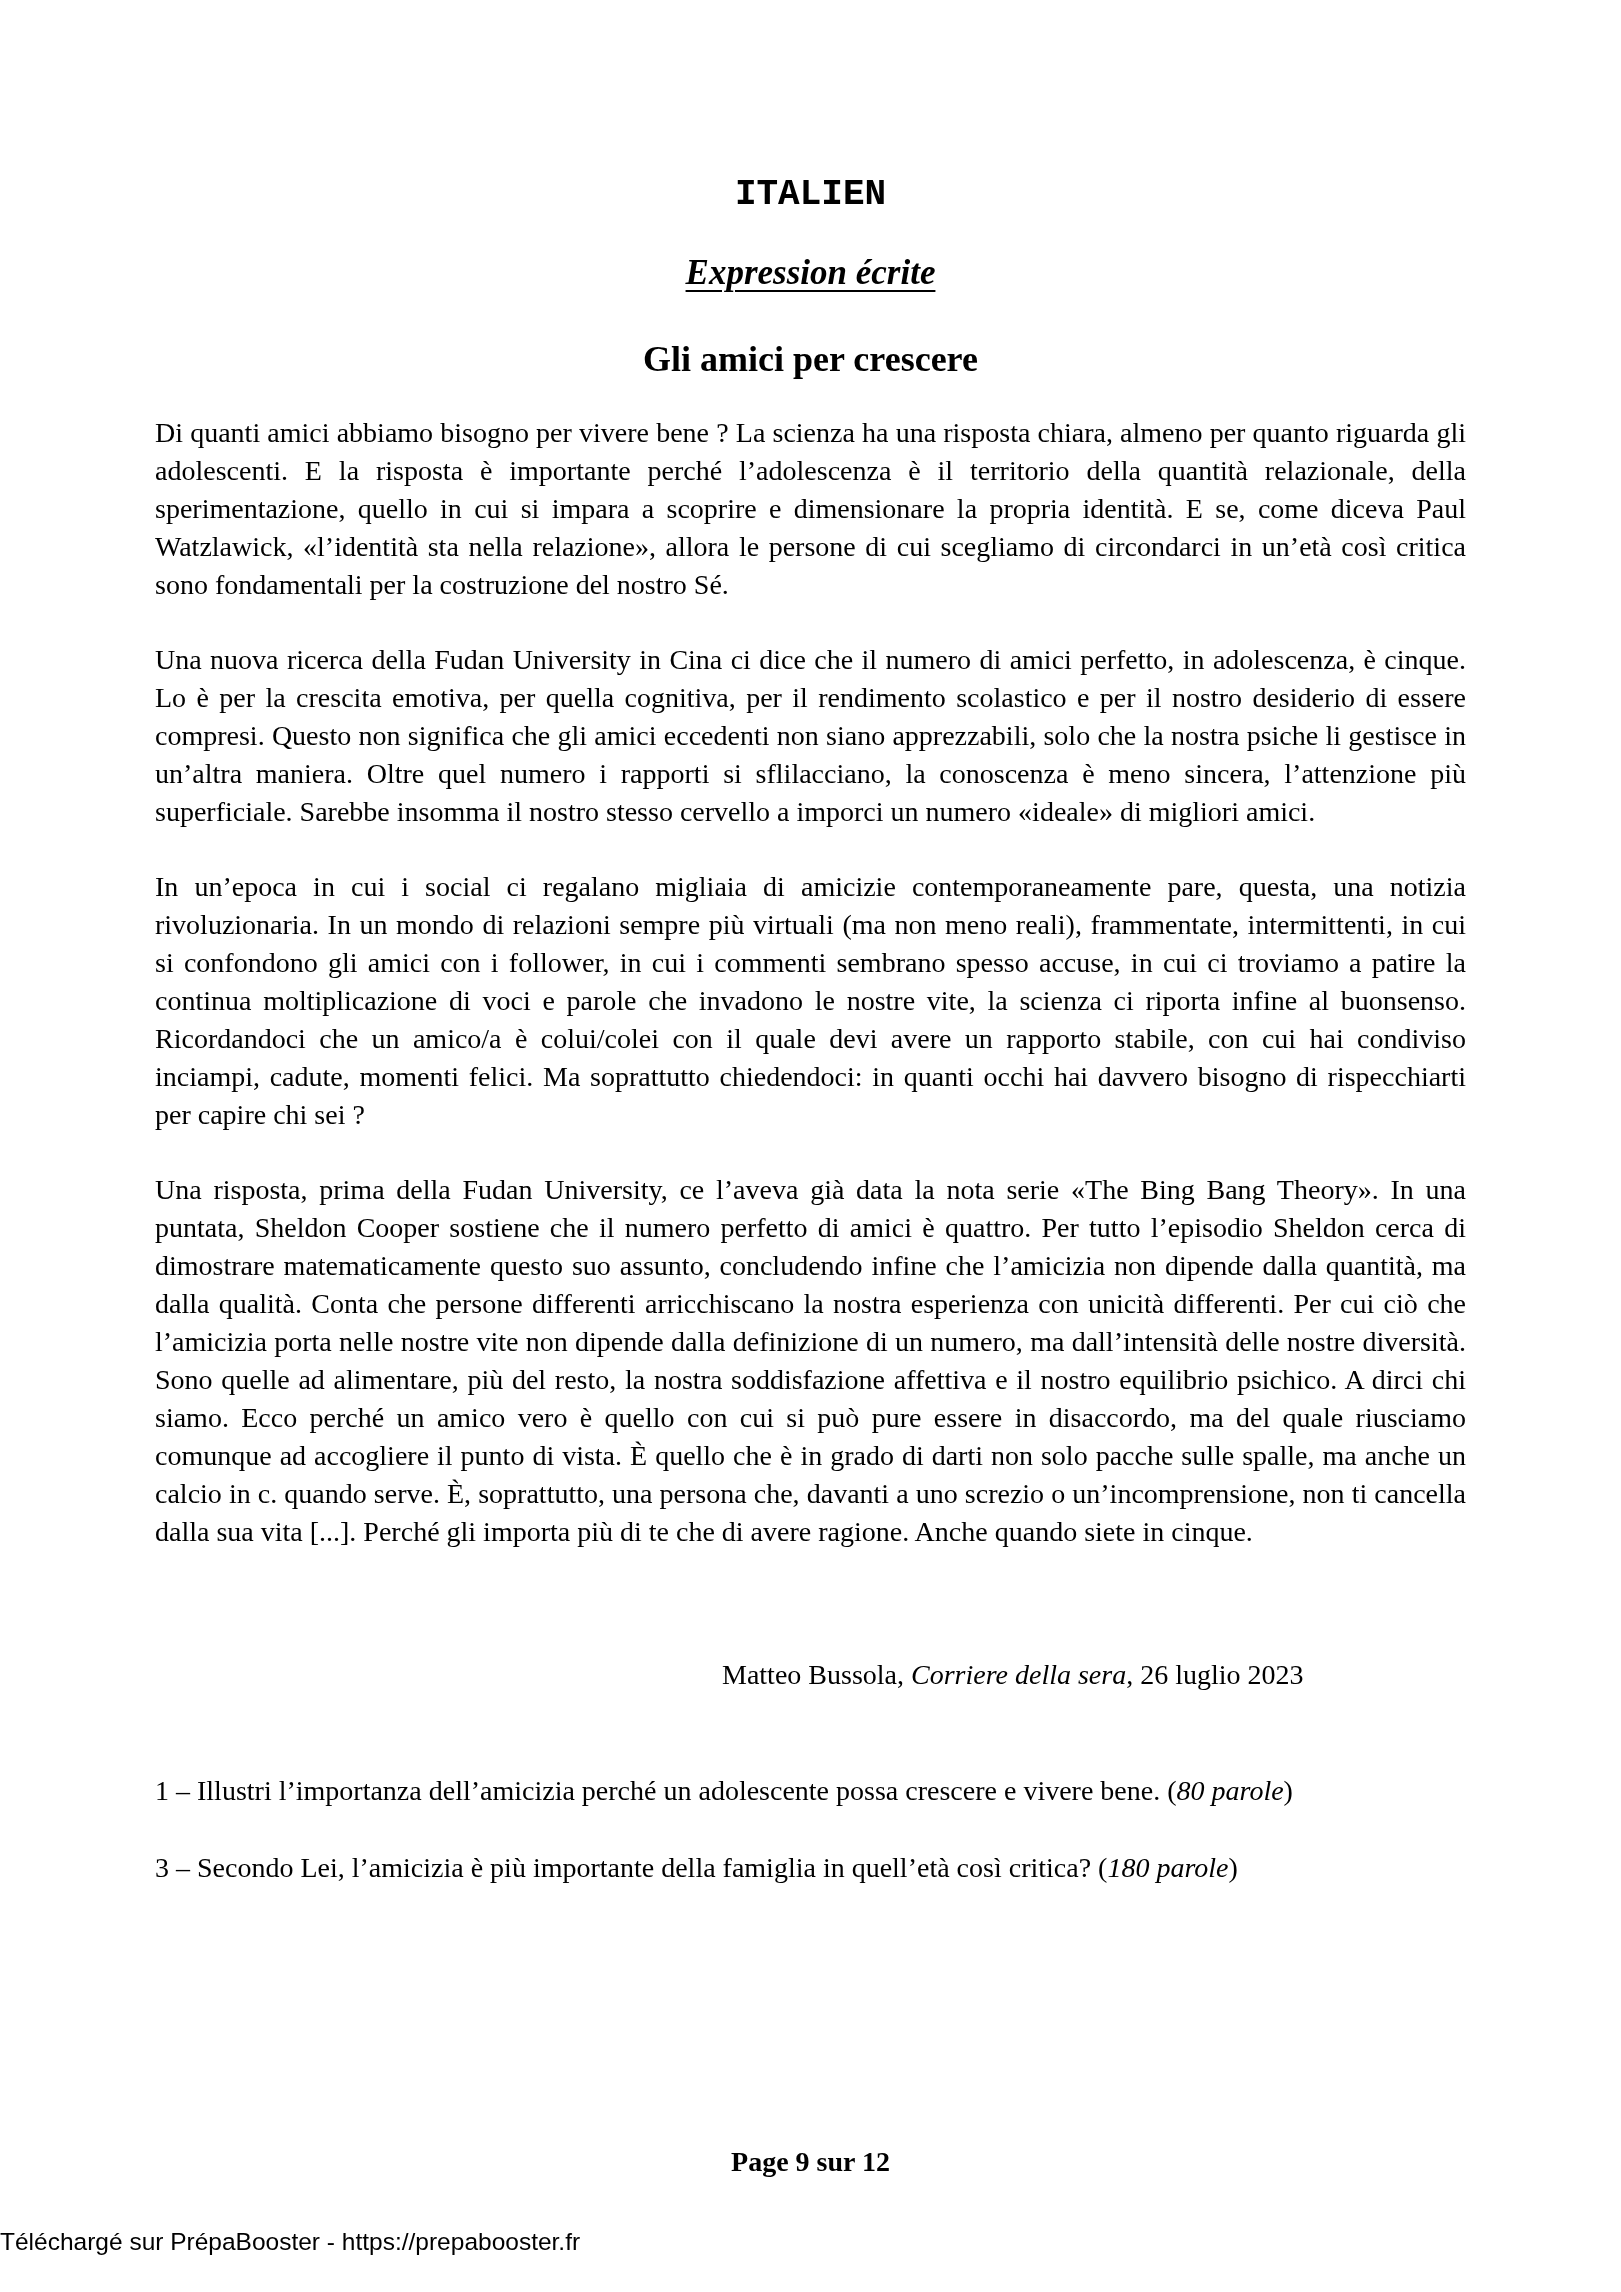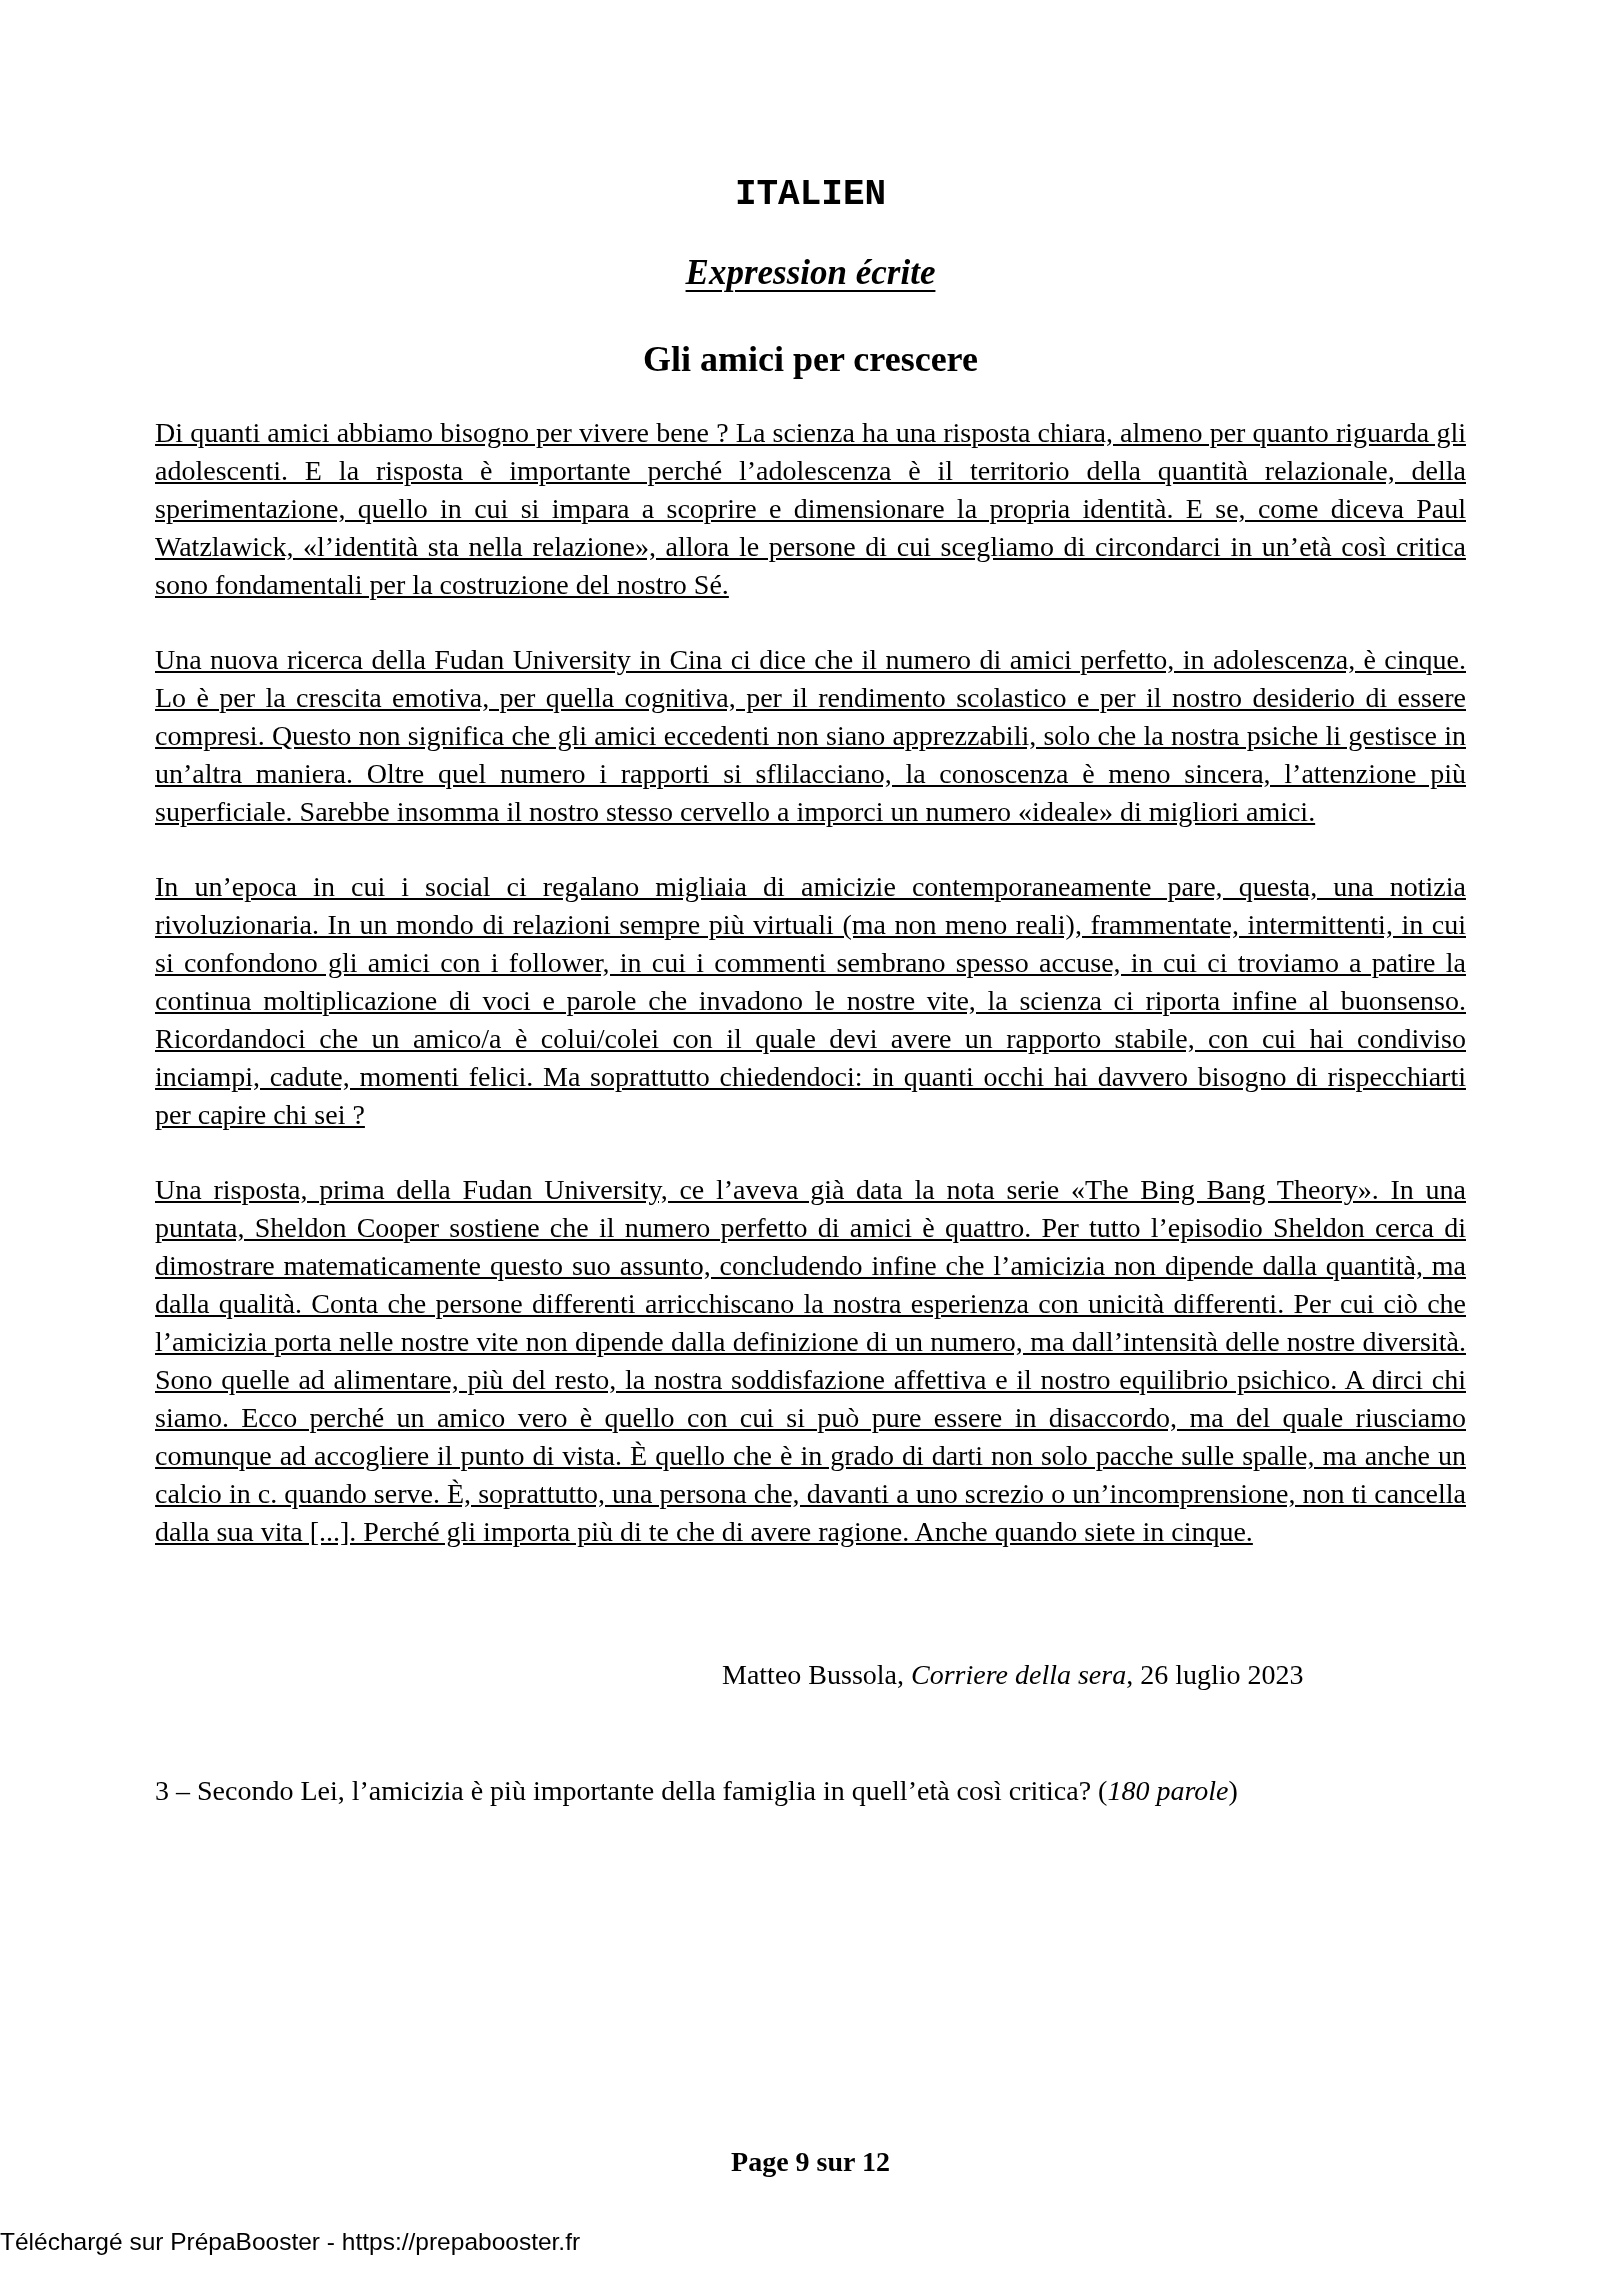--- a/index.html
+++ b/index.html
@@ -46,21 +46,20 @@
       position: absolute;
       top: 414px;
       left: 155px;
       width: 1311px;
       font-size: 28px;
       line-height: 38px;
     }
     .body-text p {
       margin: 0 0 37px 0;
       text-align: justify;
-      text-decoration: underline;
     }
     .citation {
       position: absolute;
       top: 1659px;
       left: 722px;
       font-size: 28px;
       white-space: nowrap;
     }
     .citation i { font-style: italic; }
     .questions {
@@ -106,19 +105,22 @@
   <p>In un’epoca in cui i social ci regalano migliaia di amicizie contemporaneamente pare, questa, una notizia rivoluzionaria. In un mondo di relazioni sempre più virtuali (ma non meno reali), frammentate, intermittenti, in cui si confondono gli amici con i follower, in cui i commenti sembrano spesso accuse, in cui ci troviamo a patire la continua moltiplicazione di voci e parole che invadono le nostre vite, la scienza ci riporta infine al buonsenso.  Ricordandoci che un amico/a è colui/colei con il quale devi avere un rapporto stabile, con cui hai condiviso inciampi, cadute, momenti felici. Ma soprattutto chiedendoci: in quanti occhi hai davvero bisogno di rispecchiarti per capire chi sei ?</p>
   <p>Una risposta, prima della Fudan University, ce l’aveva già data la nota serie «The Bing Bang Theory». In una puntata, Sheldon Cooper sostiene che il numero perfetto di amici è quattro. Per tutto l’episodio Sheldon cerca di dimostrare matematicamente questo suo assunto, concludendo infine che l’amicizia non dipende dalla quantità, ma dalla qualità. Conta che persone differenti arricchiscano la nostra esperienza con unicità differenti. Per cui ciò che l’amicizia porta nelle nostre vite non dipende dalla definizione di un numero, ma dall’intensità delle nostre diversità. Sono quelle ad alimentare, più del resto, la nostra soddisfazione affettiva e il nostro equilibrio psichico. A dirci chi siamo. Ecco perché un amico vero è quello con cui si può pure essere in disaccordo, ma del quale riusciamo comunque ad accogliere il punto di vista. È quello che è in grado di darti non solo pacche sulle spalle, ma anche un calcio in c. quando serve. È, soprattutto, una persona che, davanti a uno screzio o un’incomprensione, non ti cancella dalla sua vita [...]. Perché gli importa più di te che di avere ragione. Anche quando siete in cinque.</p>
 </div>
 
 <div class="citation">
   <span>Matteo Bussola, </span><i>Corriere della sera</i><span>, 26 luglio 2023</span>
 </div>
 
 <div class="questions">
   <div class="question">
+    <span>1 – Illustri l’importanza dell’amicizia perché un adolescente possa crescere e vivere bene. (</span><i>80 parole</i><span>)</span>
+  </div>
+  <div class="question">
     <span>3 – Secondo Lei, l’amicizia è più importante della famiglia in quell’età così critica? (</span><i>180 parole</i><span>)</span>
   </div>
 </div>
 
 <div class="page-number">Page 9 sur 12</div>
 <div class="download-note">Téléchargé sur PrépaBooster - https://prepabooster.fr</div>
 
 
 </body></html>

